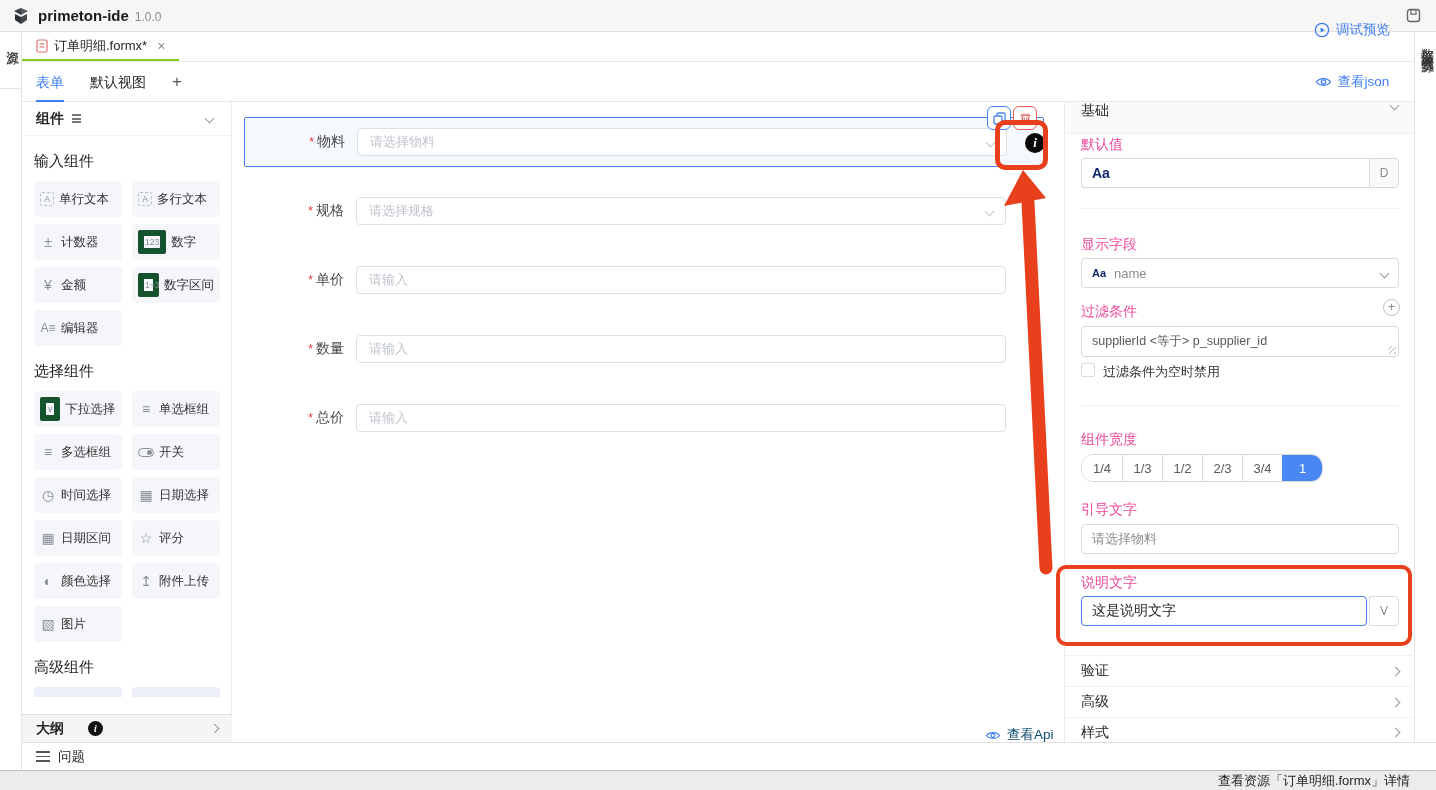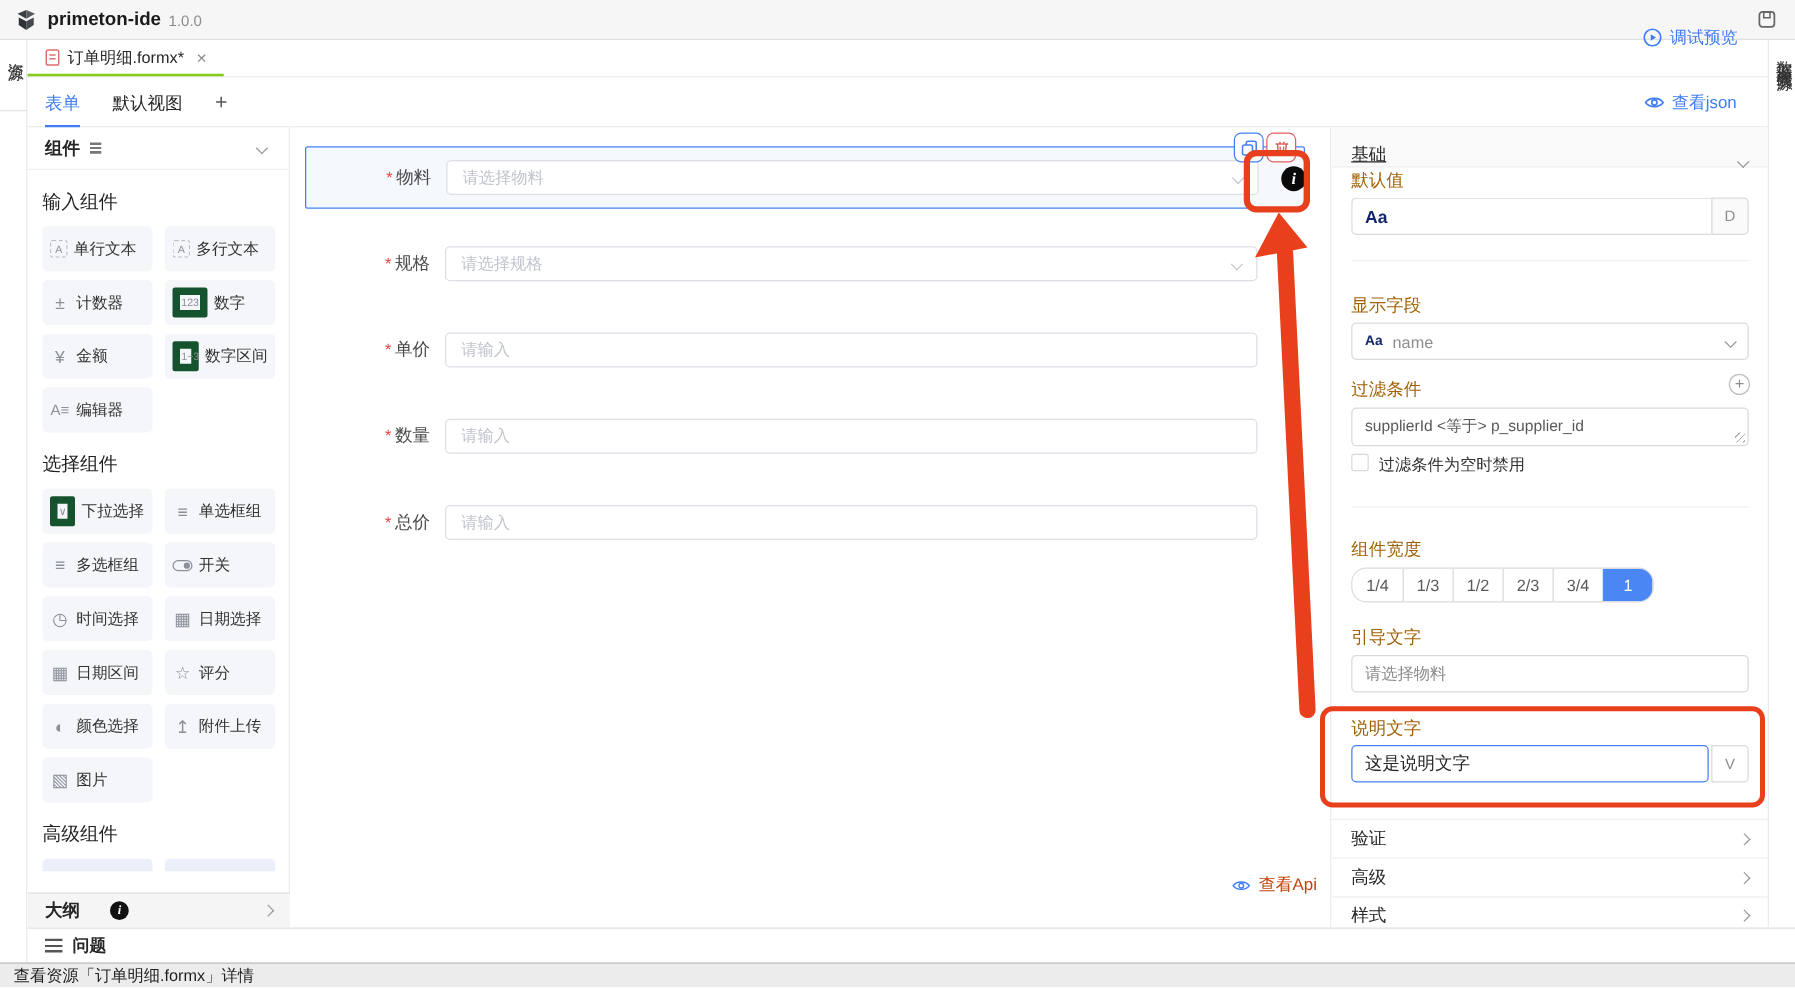--- a/index.html
+++ b/index.html
@@ -67,27 +67,27 @@
   .req { color:#e54545; margin-right:3px; font-size:13px; }
   .finput { width:650px; height:28px; border:1px solid #dcdfe6; border-radius:4px; background:#fff; display:flex; align-items:center; padding:0 26px 0 12px; position:relative; }
   .finput .ph { color:#c0c4cc; font-size:13px; }
   .finput .chev { position:absolute; right:12px; top:10px; border-color:#c0c4cc; }
   .sel-wrap { position:absolute; left:12px; top:15px; width:800px; height:50px; border:1px solid #4580f5; background:rgba(64,128,245,0.05); border-radius:2px; }
   .sel-wrap .frow { left:0; top:10px; }
   .float-btn { position:absolute; width:24px; height:24px; border-radius:6px; background:#fff; display:flex; align-items:center; justify-content:center; }
   .copy-btn { left:742px; top:-12px; border:1px solid #4580f5; }
   .del-btn { left:768px; top:-12px; border:1px solid #e06060; }
   .info-badge { position:absolute; left:780px; top:15px; width:20px; height:20px; border-radius:50%; background:#0a0a0a; color:#fff; font-family:"Liberation Serif", serif; font-style:italic; font-weight:bold; font-size:13px; display:flex; align-items:center; justify-content:center; }
-  .view-api { position:absolute; left:753px; top:597px; display:flex; align-items:center; gap:6px; color:#c2410c; font-size:13.5px; cursor:pointer; }
+  .view-api { position:absolute; left:753px; top:624px; display:flex; align-items:center; gap:6px; color:#0c4a6e; font-size:13.5px; cursor:pointer; }
 
   
   .props { position:absolute; left:1064px; top:102px; width:350px; height:640px; background:#fff; border-left:1px solid #ececec; }
-  .props-head { height:32px; background:#fafafa; border-bottom:1px solid #f0f0f0; display:flex; align-items:flex-end; padding:0 16px;text-decoration:underline; }
+  .props-head { height:32px; background:#fafafa; border-bottom:1px solid #f0f0f0; display:flex; align-items:flex-start; padding:0 16px; }
   .props-head .t { font-size:14px; color:#262626; }
-  .plabel { position:absolute; left:16px; font-size:14px; color:#a16207; }
+  .plabel { position:absolute; left:16px; font-size:14px; color:#ec4899; }
   .pinput { position:absolute; left:16px; width:318px; height:30px; border:1px solid #d9d9d9; border-radius:4px; display:flex; align-items:center; padding:0 10px; background:#fff; }
   .pinput .val { font-size:13px; color:#8c8c8c; }
   .group { display:flex; position:absolute; left:16px; width:318px; }
   .group .gin { flex:1; height:30px; border:1px solid #d9d9d9; border-right:none; border-radius:4px 0 0 4px; display:flex; align-items:center; padding:0 10px; background:#fff; }
   .group .gaddon { width:30px; height:30px; border:1px solid #d9d9d9; border-radius:0 4px 4px 0; background:#fafafa; color:#8c8c8c; font-size:12px; display:flex; align-items:center; justify-content:center; }
   .aa-bold { font-weight:bold; color:#12266b; font-size:14px; }
   .aa-small { font-weight:bold; color:#12266b; font-size:11px; margin-right:8px; }
   .pdivider { position:absolute; left:16px; width:318px; height:1px; background:#f0f0f0; }
   .plus-circle { position:absolute; right:14px; width:17px; height:17px; border:1px solid #bfbfbf; border-radius:50%; color:#8c8c8c; font-size:13px; line-height:14px; text-align:center; }
   .ptextarea { position:absolute; left:16px; width:318px; height:31px; border:1px solid #d9d9d9; border-radius:4px; padding:6px 10px; font-size:12.5px; color:#595959; background:#fff; }
@@ -98,24 +98,24 @@
   .segment { position:absolute; left:16px; display:flex; height:28px; border:1px solid #d9d9d9; border-radius:12px; overflow:hidden; }
   .seg { width:40px; height:100%; display:flex; align-items:center; justify-content:center; font-size:13px; color:#595959; border-left:1px solid #d9d9d9; background:#fff; cursor:pointer; }
   .seg:first-child { border-left:none; }
   .seg.sel { background:#4b86f5; color:#fff; border-left-color:#4b86f5; border-radius:0 3px 3px 0; }
   .helpgroup .gin { border:1px solid #4580f5; border-radius:4px; }
   .helpgroup .gaddon { border-left:none; background:#fff; margin-left:2px; border:1px solid #d9d9d9; border-radius:0 4px 4px 0; }
   .collapse-row { position:absolute; left:0; width:350px; height:31px; border-top:1px solid #f0f0f0; display:flex; align-items:center; padding:0 16px; }
   .collapse-row .t { font-size:14px; color:#262626; }
 
   
-  .problems { position:absolute; left:22px; top:742px; width:1414px; height:28px; background:#fff; border-top:1px solid #e0e0e0; display:flex; align-items:center; padding:0 14px; gap:8px;font-weight:bold; }
+  .problems { position:absolute; left:22px; top:742px; width:1414px; height:28px; background:#fff; border-top:1px solid #e0e0e0; display:flex; align-items:center; padding:0 14px; gap:8px; }
   .problems .t { font-size:13.5px; color:#262626; }
   .list-ico { width:14px; height:11px; background:linear-gradient(#555 0 1.6px, transparent 1.6px 4.6px, #555 4.6px 6.2px, transparent 6.2px 9.2px, #555 9.2px 10.8px); }
-  .statusbar { position:absolute; left:0; top:770px; width:1436px; height:20px; background:#ececec; border-top:1px solid #bdbdbd; display:flex; align-items:center; padding:0 11px; }
+  .statusbar { position:absolute; left:0; top:770px; width:1436px; height:20px; background:#ececec; border-top:1px solid #bdbdbd; display:flex; align-items:center; padding:0 26px;justify-content:flex-end; }
   .statusbar .t { font-size:13px; color:#1f1f1f; }
 
   
   .anno { position:absolute; pointer-events:none; z-index:50; }
   .red-rect1 { left:995px; top:120px; width:53px; height:50px; border:5px solid #e8401c; border-radius:10px; }
   .red-rect2 { left:1056px; top:565px; width:356px; height:81px; border:4px solid #e8401c; border-radius:10px; }
   .arrow-svg { left:980px; top:160px; }
 </style>
 </head>
 <body>

